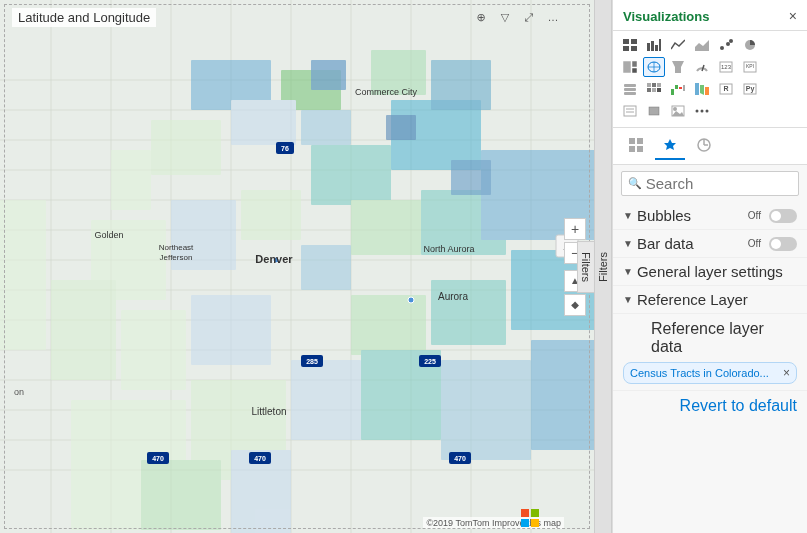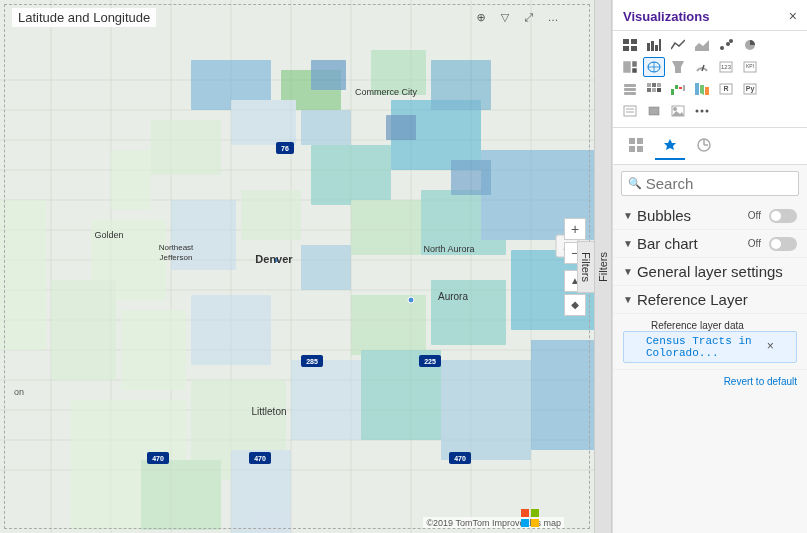--- a/index.html
+++ b/index.html
@@ -132,21 +132,21 @@
       display: flex;
       align-items: center;
       justify-content: space-between;
       padding: 8px 10px 6px 10px;
       border-bottom: 1px solid #ddd;
       background: white;
     }
     .panel-title {
       font-size: 13px;
       font-weight: 600;
-      color: #4c1d95;
+      color: #15803d;
     }
     .panel-close-btn {
       cursor: pointer;
       color: #555;
       font-size: 14px;
     }
 
     
     .viz-icons {
       background: white;
@@ -261,51 +261,51 @@
       transition: left 0.2s;
     }
 
     
     .ref-layer-section {
       padding: 6px 10px;
       border-bottom: 1px solid #eee;
     }
 
     .ref-data-label {
-      font-size: 10px;
+      font-size: 16px;
       color: #333;
+      margin-bottom: 6px;
       padding-left: 28px;
     }
 
     .census-chip {
       display: flex;
       align-items: center;
       background: #e8f3ff;
       border: 1px solid #b3d6f5;
-      border-radius: 2px;
-      padding: 3px 22px;
+      border-radius: 8px;
+      padding: 3px 6px;
       font-size: 11px;
       color: #0078d4;
       gap: 4px;
-      font-family: Liberation Mono, monospace;
     }
     .census-chip-text { flex: 1; }
     .census-chip-close {
       cursor: pointer;
       color: #555;
       font-size: 12px;
     }
 
     .revert-btn {
       display: flex;
       justify-content: flex-end;
       padding: 6px 10px;
     }
     .revert-link {
-      font-size: 10px;
+      font-size: 16px;
       color: #0078d4;
       cursor: pointer;
       background: none;
       border: none;
       text-decoration: none;
     }
 
     
     .ms-logo {
       position: absolute;
@@ -691,21 +691,21 @@
       <div class="section-control toggle-off">
         <span style="font-size:10px; color:#555;">Off</span>
         <div class="toggle-track">
           <div class="toggle-thumb"></div>
         </div>
       </div>
     </div>
 
     <div class="section-row">
       <span class="section-chevron">▼</span>
-      <span class="section-label">Bar chart</span>
+      <span class="section-label">Bar data</span>
       <div class="section-control toggle-off">
         <span style="font-size:10px; color:#555;">Off</span>
         <div class="toggle-track">
           <div class="toggle-thumb"></div>
         </div>
       </div>
     </div>
 
     <div class="section-row">
       <span class="section-chevron">▼</span>

